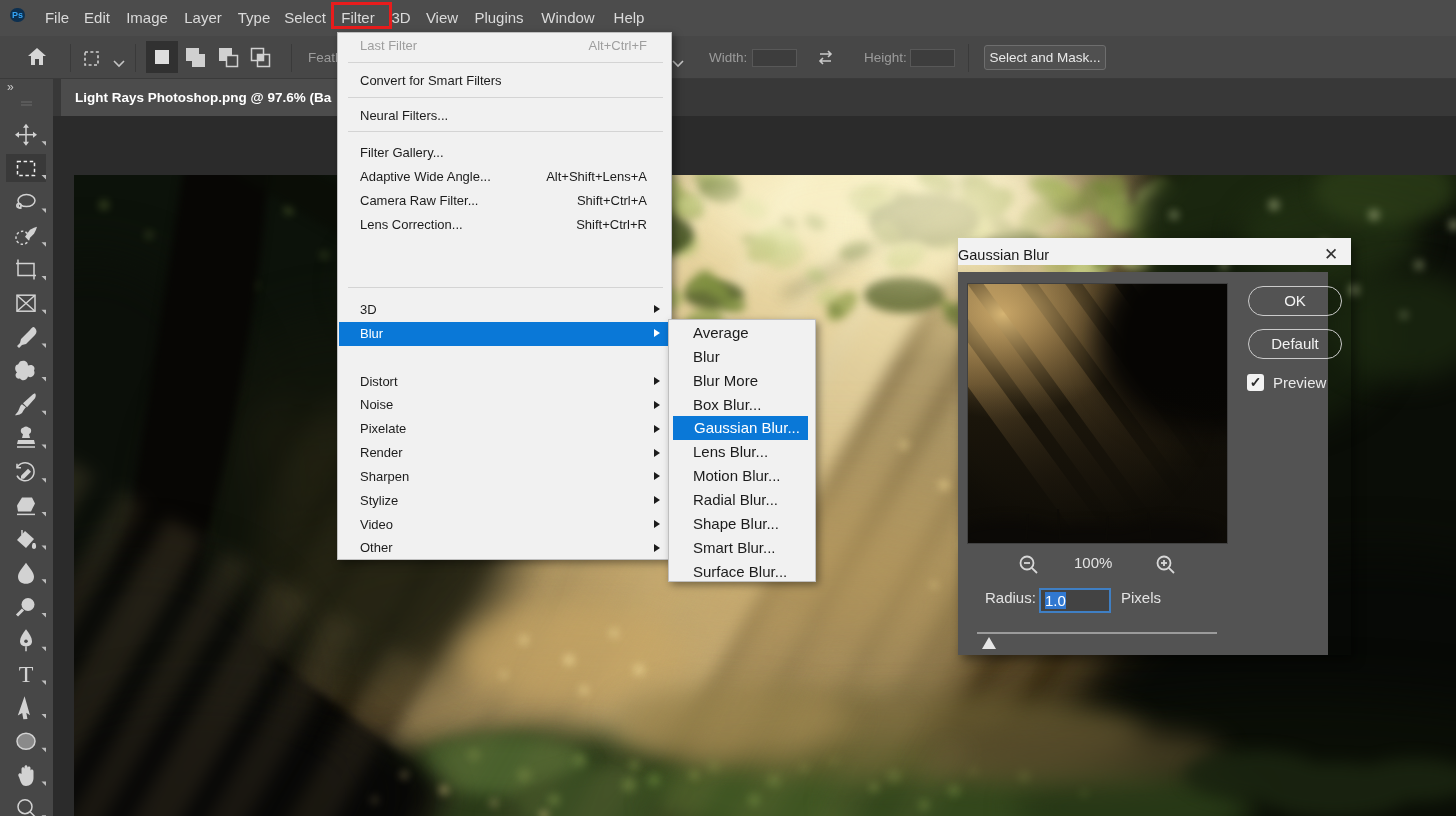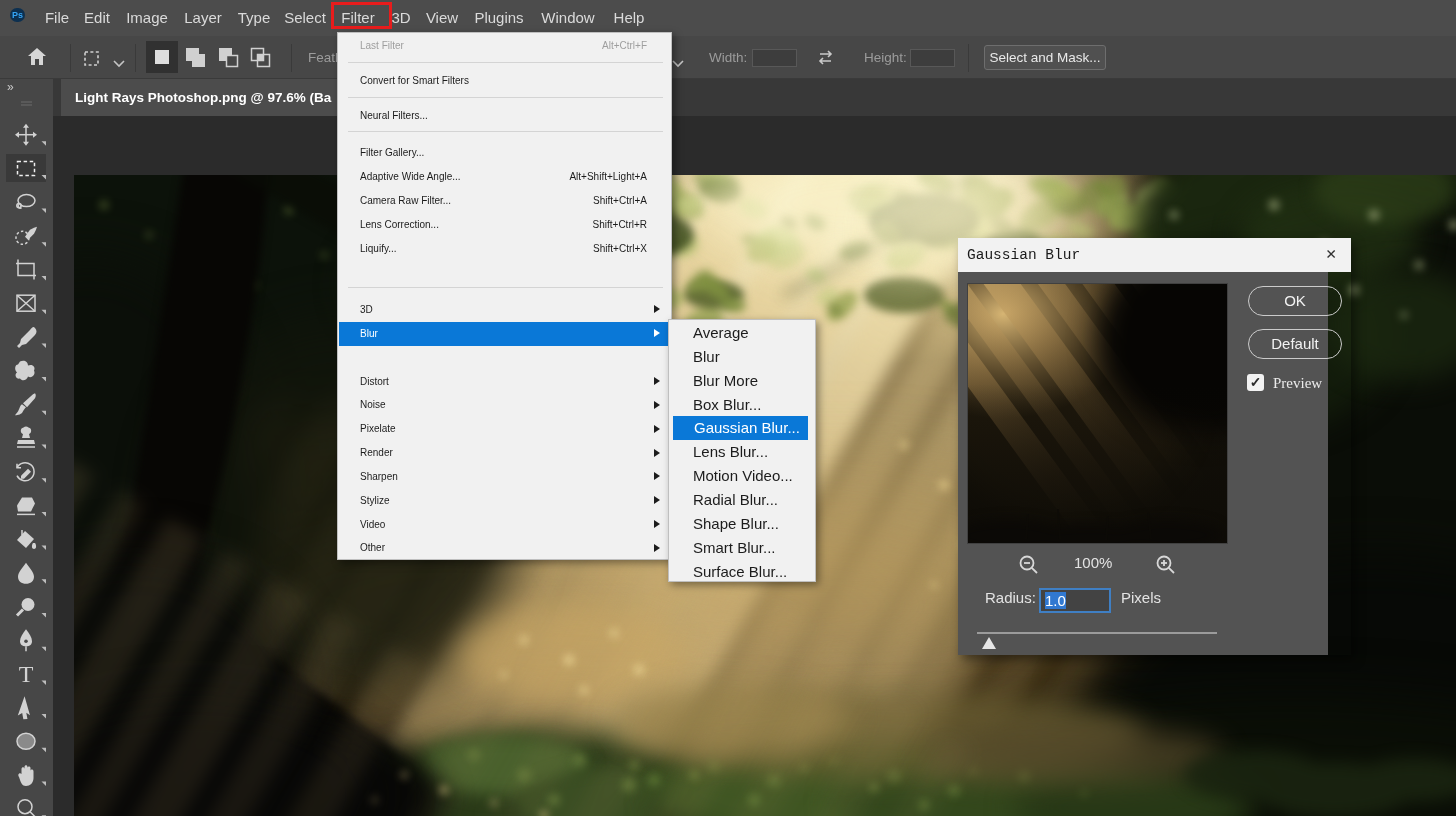--- a/index.html
+++ b/index.html
@@ -21,42 +21,42 @@
 #tabrow{position:absolute;left:53px;top:79px;width:1403px;height:37px;background:#383838;z-index:5;}
 #tab{position:absolute;left:8px;top:0px;width:300px;height:37px;background:#4c4c4c;color:#ffffff;
 font-size:13.5px;font-weight:bold;line-height:37px;padding-left:14px;white-space:nowrap;overflow:hidden;}
 #toolhead{position:absolute;left:0;top:79px;width:53px;height:18px;background:#474747;color:#c9c9c9;z-index:6;
 font-size:12px;letter-spacing:-2px;padding-left:7px;line-height:16px;}
 #toolbar{position:absolute;left:0;top:97px;width:53px;height:719px;background:#474747;z-index:6;}
 #canvas{position:absolute;left:53px;top:116px;width:1403px;height:700px;background:#2b2b2b;z-index:1;}
 #photo{position:absolute;left:74px;top:175px;width:1382px;height:641px;z-index:2;}
 
 #menu{position:absolute;left:337px;top:32px;width:335px;height:528px;background:#f1f1f1;border:1px solid #bfbfbf;
-box-shadow:3px 3px 8px rgba(0,0,0,0.4);z-index:50;font-size:10px;color:#1c1c1c;}
+box-shadow:3px 3px 8px rgba(0,0,0,0.4);z-index:50;font-size:13px;color:#1c1c1c;}
 .mrow{position:absolute;left:1px;width:331px;height:24px;line-height:24px;}
 .mrow .lab{position:absolute;left:21px;}
 .mrow .sc{position:absolute;right:23px;}
 .msep{position:absolute;left:10px;width:315px;height:1px;background:#d4d4d4;}
 .marr{position:absolute;right:10px;top:7.5px;width:0;height:0;border-left:6px solid #1c1c1c;border-top:4.5px solid transparent;border-bottom:4.5px solid transparent;}
 .hl{background:#0a78d7;color:#fff;}
 .hl .marr{border-left-color:#fff;}
 #submenu{position:absolute;left:668px;top:319px;width:148px;height:263px;background:#f1f1f1;border:1px solid #bfbfbf;
 box-shadow:3px 3px 8px rgba(0,0,0,0.4);z-index:51;font-size:15px;color:#1c1c1c;}
 .srow{position:absolute;left:3px;width:140px;height:23.8px;line-height:23.8px;padding-left:21px;}
 
 #dlg{position:absolute;left:958px;top:238px;width:393px;height:417px;z-index:45;box-shadow:4px 5px 10px rgba(0,0,0,0.45);}
-#dlgtitle{position:absolute;left:0;top:0;width:393px;height:34px;background:#f2f2f2;color:#1a1a1a;font-size:14.5px;line-height:34px;padding-left:9px;font-family:Liberation Mono, monospace;}
+#dlgtitle{position:absolute;left:0;top:0;width:393px;height:27px;background:#f2f2f2;color:#1a1a1a;font-size:14.5px;line-height:34px;}
 #dlgx{position:absolute;right:9px;top:0px;width:22px;height:34px;color:#333;font-size:17px;line-height:33px;text-align:center;font-weight:400;}
 #dlgbody{position:absolute;left:0;top:34px;width:370px;height:383px;background:#535353;}
 #pvbox{position:absolute;left:9px;top:11px;width:261px;height:261px;border:1px solid #404040;background:#0d0b07;}
 .pillbtn{position:absolute;left:290px;width:94px;height:30px;border:1.5px solid #cbcbcb;border-radius:15px;
 color:#f2f2f2;font-size:15px;text-align:center;line-height:28px;background:transparent;}
 #chk{position:absolute;left:289px;top:102px;width:17px;height:17px;background:#f2f2f2;border-radius:3px;
 color:#2b2b2b;font-size:14px;font-weight:bold;text-align:center;line-height:17px;}
-#chklab{position:absolute;left:315px;top:97px;color:#eaeaea;font-size:15px;line-height:28px;font-family:Liberation Serif, serif;}
+#chklab{position:absolute;left:315px;top:97px;color:#eaeaea;font-size:15px;line-height:28px;}
 #zoomrow{position:absolute;left:0px;top:280px;width:280px;height:26px;color:#e3e3e3;font-size:15px;}
 #radrow{position:absolute;left:0;top:317px;width:393px;height:26px;color:#e3e3e3;font-size:15px;}
 #radin{position:absolute;left:81px;top:-1px;width:72px;height:25px;background:#434343;border:2px solid #3f7fc4;line-height:21px;padding-left:4px;color:#fff;}
 #radin .sel{background:#3178d0;}
 #slider{position:absolute;left:19px;top:360px;width:240px;height:2px;background:#9b9b9b;}
 #sthumb{position:absolute;left:24px;top:365px;width:0;height:0;border-left:7px solid transparent;border-right:7px solid transparent;border-bottom:12px solid #e6e6e6;}
 </style>
 </head>
 <body>
 <div id="canvas"></div>
@@ -589,33 +589,29 @@
 <div class="msep" style="top:63.5px"></div>
 <div class="mrow" style="top:71px">
       <span class="lab">Neural Filters...</span>
     </div>
 <div class="msep" style="top:97.5px"></div>
 <div class="mrow" style="top:107.8px">
       <span class="lab">Filter Gallery...</span>
     </div>
 <div class="mrow" style="top:131.8px">
       <span class="lab">Adaptive Wide Angle...</span>
-      <span class="sc">Alt+Shift+Light+A</span>
+      <span class="sc">Alt+Shift+Lens+A</span>
     </div>
 <div class="mrow" style="top:155.8px">
       <span class="lab">Camera Raw Filter...</span>
       <span class="sc">Shift+Ctrl+A</span>
     </div>
 <div class="mrow" style="top:179.8px">
       <span class="lab">Lens Correction...</span>
       <span class="sc">Shift+Ctrl+R</span>
-    </div>
-<div class="mrow" style="top:203.8px">
-      <span class="lab">Liquify...</span>
-      <span class="sc">Shift+Ctrl+X</span>
     </div>
 <div class="msep" style="top:254px"></div>
 <div class="mrow" style="top:264.9px">
       <span class="lab">3D</span>
       <span class="marr"></span>
     </div>
 <div class="mrow hl" style="top:288.8px">
       <span class="lab">Blur</span>
       <span class="marr"></span>
     </div>
@@ -653,21 +649,21 @@
     </div>
 </div>
 
 <div id="submenu">
 <div class="srow" style="top:1px">Average</div>
 <div class="srow" style="top:24.8px">Blur</div>
 <div class="srow" style="top:48.7px">Blur More</div>
 <div class="srow" style="top:72.5px">Box Blur...</div>
 <div class="srow hl" style="top:96.4px;left:4px;width:135px">Gaussian Blur...</div>
 <div class="srow" style="top:120.2px">Lens Blur...</div>
-<div class="srow" style="top:144.1px">Motion Video...</div>
+<div class="srow" style="top:144.1px">Motion Blur...</div>
 <div class="srow" style="top:167.9px">Radial Blur...</div>
 <div class="srow" style="top:191.8px">Shape Blur...</div>
 <div class="srow" style="top:215.6px">Smart Blur...</div>
 <div class="srow" style="top:239.5px">Surface Blur...</div>
 </div>
 
 <div id="dlg">
 <div id="dlgtitle">Gaussian Blur<span id="dlgx">✕</span></div>
 <div id="dlgbody">
 <div id="pvbox">

